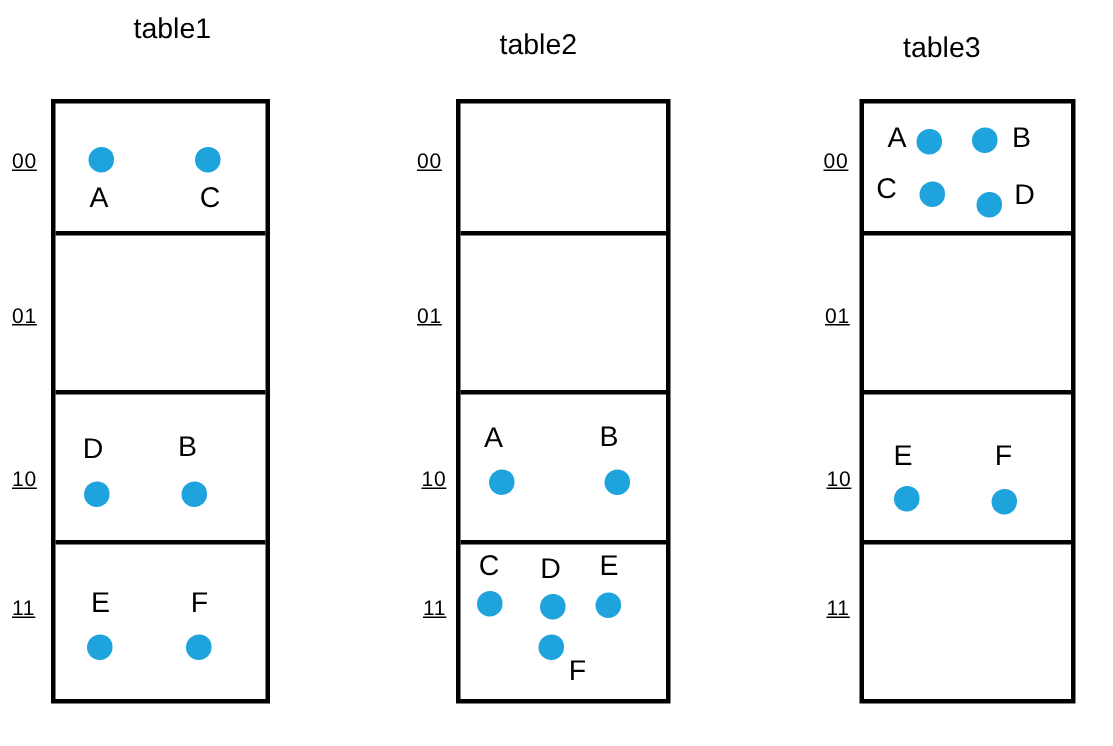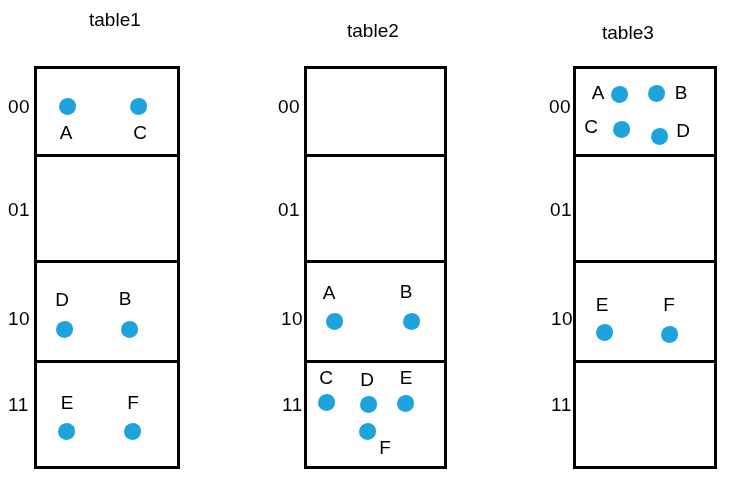--- a/index.html
+++ b/index.html
@@ -3,21 +3,21 @@
 <meta charset="utf-8">
 <style>
   html,body{margin:0;padding:0;background:#fff;}
   .canvas{
     position:relative;width:742px;height:497px;background:#fff;
     font-family:"Liberation Sans",sans-serif;color:#000;overflow:hidden;
   }
   .title{position:absolute;font-size:19px;line-height:20px;white-space:nowrap;}
   .box{position:absolute;border:3px solid var(--line,#000);box-sizing:border-box;background:transparent;}
   .hr{position:absolute;left:0;right:0;height:3px;background:var(--line,#000);}
-  .rowlbl{position:absolute;font-size:19px;line-height:16px;letter-spacing:.5px;}
+  .rowlbl{position:absolute;font-size:14px;line-height:16px;letter-spacing:.5px;text-decoration:underline;}
   .pt{position:absolute;width:20px;text-align:center;font-size:19px;line-height:20px;}
   .dot{position:absolute;width:17px;height:17px;border-radius:52% 48% 50% 50%;background:var(--dot,#1FA3DC);}
 </style>
 </head>
 <body>
 
 <div class="canvas">
 
   <span class="title" style="left:89px;top:10px">table1</span>
   <div class="box" style="left:34px;top:66px;width:146px;height:403px">
@@ -38,21 +38,21 @@
   <span class="pt" style="left:52px;top:290px">D</span>
   <span class="pt" style="left:115px;top:289px">B</span>
   <span class="dot" style="left:56px;top:321px"></span>
   <span class="dot" style="left:121px;top:321px"></span>
 
   <span class="pt" style="left:57px;top:393px">E</span>
   <span class="pt" style="left:123px;top:393px">F</span>
   <span class="dot" style="left:58px;top:423px"></span>
   <span class="dot" style="left:124px;top:423px"></span>
 
-  <span class="title" style="left:347px;top:21px">table2</span>
+  <span class="title" style="left:333px;top:21px">table2</span>
   <div class="box" style="left:304px;top:66px;width:143px;height:403px">
     <div class="hr" style="top:85px"></div>
     <div class="hr" style="top:191px"></div>
     <div class="hr" style="top:291px"></div>
   </div>
   <span class="rowlbl" style="left:278px;top:99px">00</span>
   <span class="rowlbl" style="left:278px;top:202px">01</span>
   <span class="rowlbl" style="left:281px;top:311px">10</span>
   <span class="rowlbl" style="left:282px;top:397px">11</span>
 

